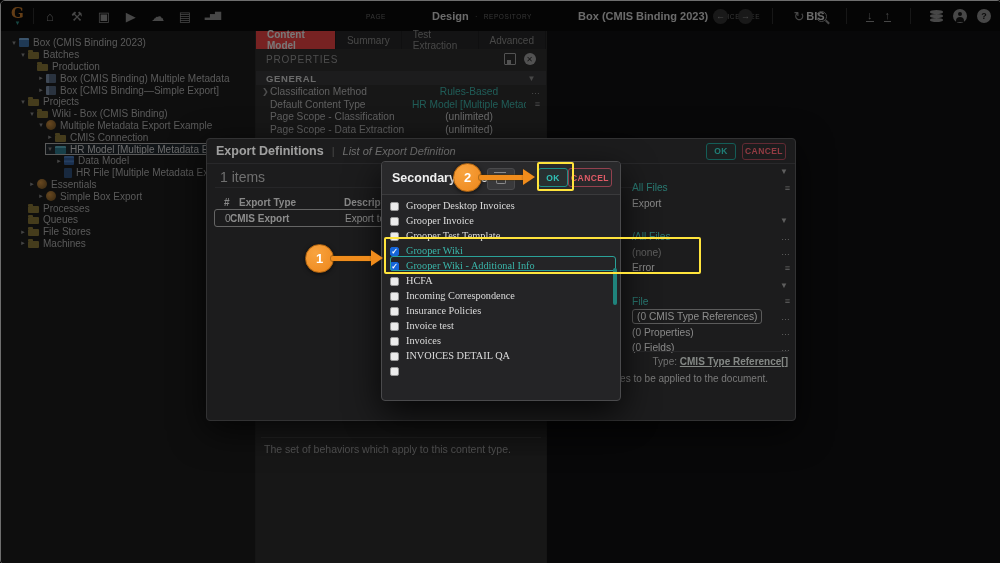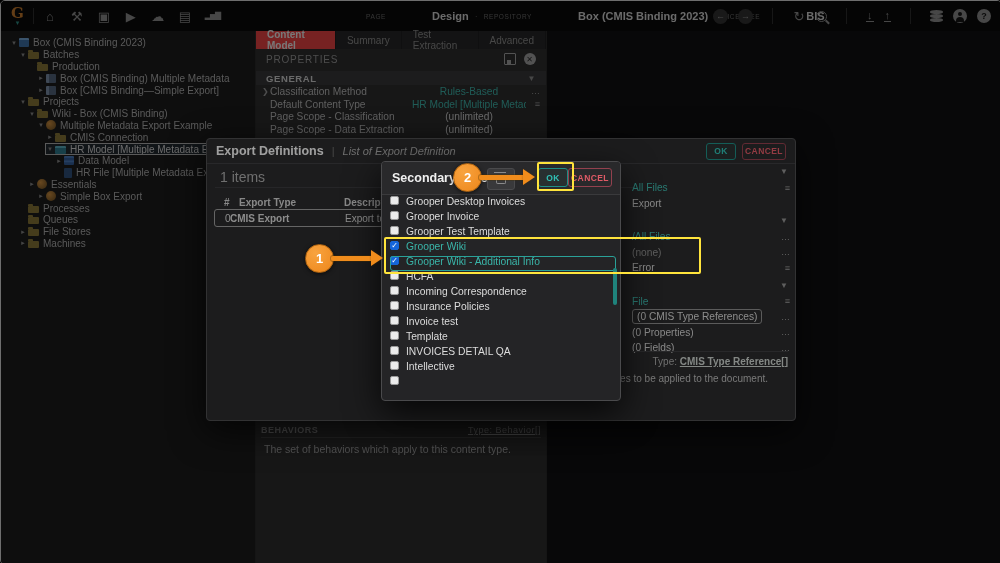--- a/index.html
+++ b/index.html
@@ -121,21 +121,21 @@
          box-sizing:border-box;overflow:hidden;}
   .in-head{position:relative;height:32px;border-bottom:1px solid #3a3a3c;background:#29292b;}
   .in-title{position:absolute;left:10px;top:0;line-height:32px;font-size:12.5px;font-weight:bold;color:#f0f0f0;}
   .trash-btn{position:absolute;left:105px;top:6px;width:26px;height:20px;background:#39393b;border:1px solid #4a4a4c;
              border-radius:3px;display:flex;align-items:center;justify-content:center;}
   .i-trash{width:8px;height:8px;border:1.3px solid #8a8a8a;border-top:none;border-radius:0 0 2px 2px;position:relative;}
   .i-trash::before{content:'';position:absolute;top:-3px;left:-3px;width:12px;height:1.5px;background:#8a8a8a;}
   .in-ok{position:absolute;right:52px;top:6px;height:19px;width:30px;}
   .in-cancel{position:absolute;right:8px;top:6px;height:19px;width:36px;margin-left:0;}
   .chk-list{position:absolute;left:0;top:32px;right:0;bottom:0;padding:2px 0 0 8px;}
-  .chk-row{display:flex;align-items:flex-start;height:15px;font-size:10.3px;position:relative;}
+  .chk-row{display:flex;align-items:flex-end;height:15px;font-size:10.3px;position:relative;font-family:Liberation Serif, serif;}
   .chk{width:9px;height:9px;border-radius:2px;background:#ececec;border:1px solid #9a9a9a;flex:none;margin-right:7px;box-sizing:border-box;}
   .chk.on{background:#1565d8;border-color:#1565d8;color:#fff;font-size:8px;line-height:8px;text-align:center;font-weight:bold;}
   .chk-row .lb{color:#dcdcdc;white-space:nowrap;}
   .chk-row.on .lb{color:#3ab5a9;}
   .chk-row.focused{outline:1.5px solid #2aa198;outline-offset:-1px;border-radius:3px;width:226px;}
   .scroll-thumb{position:absolute;right:3px;top:106px;width:4.5px;height:37px;background:#1f837c;border-radius:2px;z-index:41;}
   
   .ann{position:absolute;z-index:50;}
   .ybox{border:2.5px solid #ffe43c;border-radius:2px;box-sizing:border-box;background:transparent;}
   .acirc{width:27px;height:27px;border-radius:50%;background:radial-gradient(circle at 35% 30%,#f8a33f,#ed861a);
@@ -321,25 +321,20 @@
           <span class="pval plain">(unlimited)</span>
           <span class="pact"></span>
         </div>
         <div class="prow">
           <span class="pexp"></span>
           <span class="plabel">Page Scope - Data Extraction</span>
           <span class="pval plain">(unlimited)</span>
           <span class="pact"></span>
         </div>
       </div>
-    <div class="behav-row">
-      <span>BEHAVIORS</span>
-      <span class="spacer"></span>
-      <span class="behav-type">Type: Behavior[]</span>
-    </div>
     <div class="behav-div"></div>
     <div class="behav-help">The set of behaviors which apply to this content type.</div>
   </div>
 
   <div class="viewer"></div>
 
   <div class="dim"></div>
 
   <div class="modal">
     <div class="m-head">
@@ -465,29 +460,25 @@
         <div class="chk-row">
           <span class="chk"></span>
           <span class="lb">Insurance Policies</span>
         </div>
         <div class="chk-row">
           <span class="chk"></span>
           <span class="lb">Invoice test</span>
         </div>
         <div class="chk-row">
           <span class="chk"></span>
-          <span class="lb">Template</span>
+          <span class="lb">Invoices</span>
         </div>
         <div class="chk-row">
           <span class="chk"></span>
           <span class="lb">INVOICES DETAIL QA</span>
-        </div>
-        <div class="chk-row">
-          <span class="chk"></span>
-          <span class="lb">Intellective</span>
         </div>
         <div class="chk-row">
           <span class="chk"></span>
           <span class="lb"></span>
         </div>
       </div>
     <div class="scroll-thumb"></div>
   </div>
 
   <div class="ann ybox" style="left:383px;top:236px;width:317px;height:37px;"></div>

